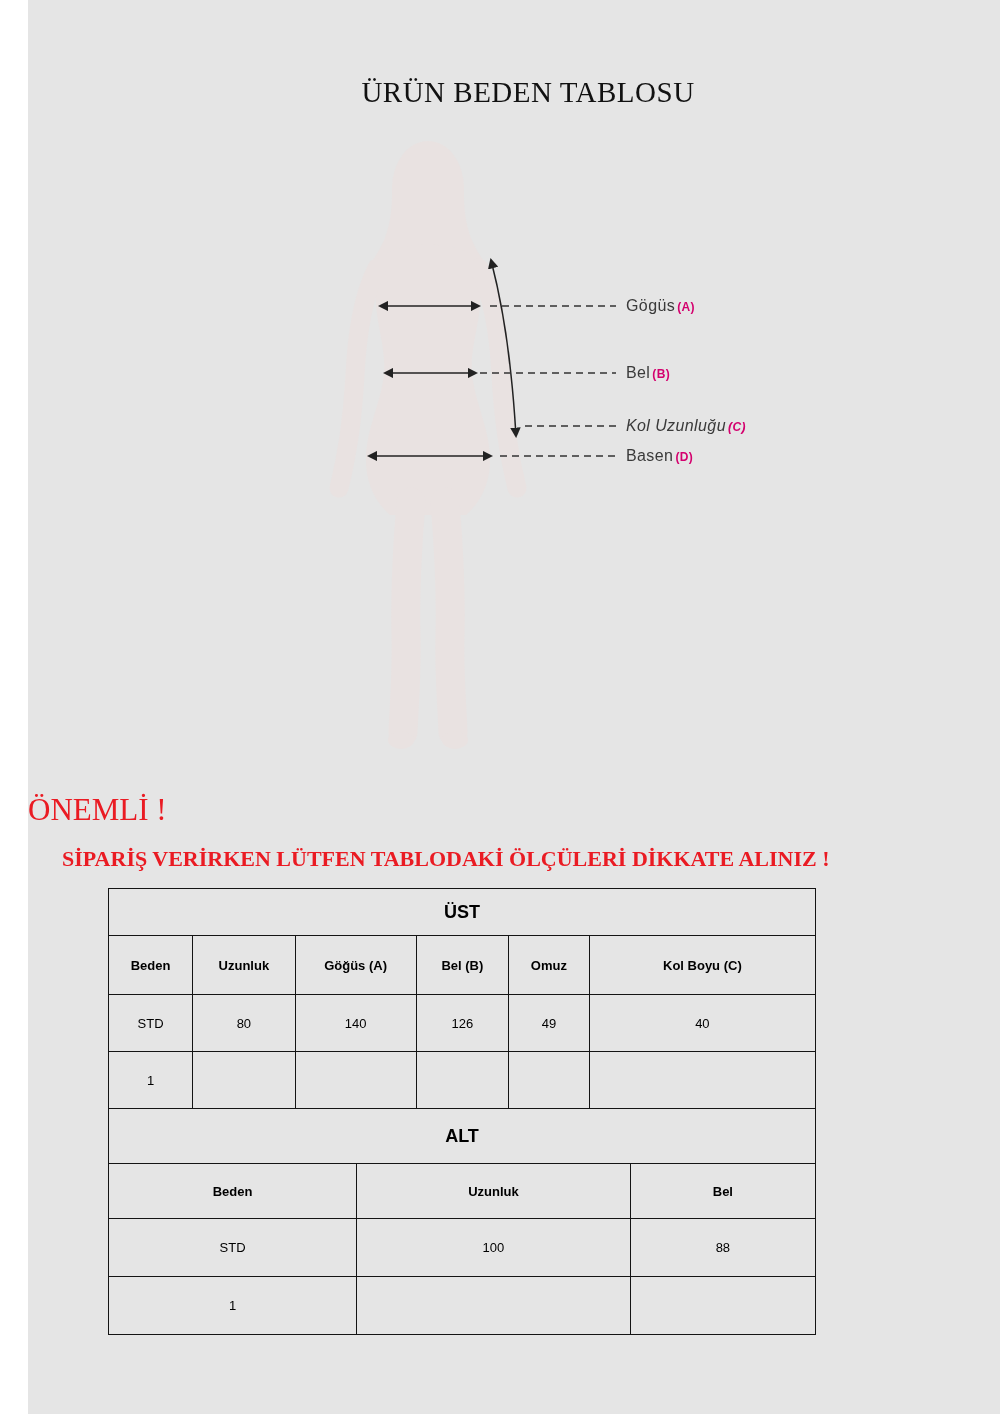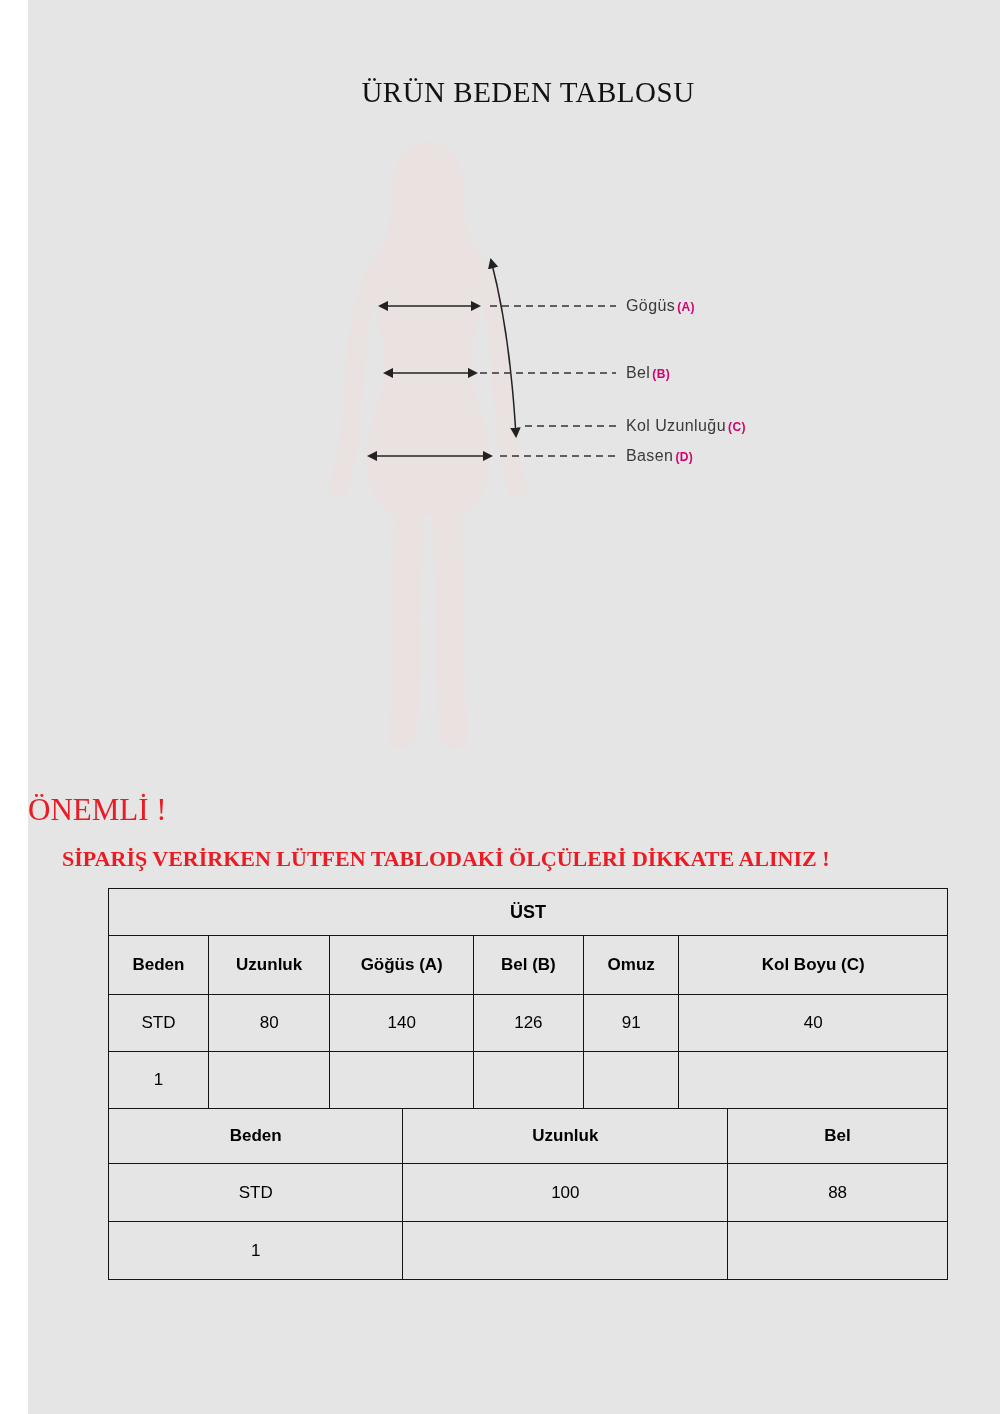--- a/index.html
+++ b/index.html
@@ -40,21 +40,21 @@
     white-space: nowrap;
   }
   .measure-label .marker {
     font-size: 12px;
     font-weight: bold;
     color: #d4006e;
     margin-left: 2px;
   }
   .lbl-gogus { top: 176px; }
   .lbl-bel   { top: 243px; }
-  .lbl-kol   { top: 296px; }
+  .lbl-kol   { top: 296px; font-style: italic; }
   .lbl-basen { top: 326px; }
 
   .important-heading {
     position: absolute;
     top: 792px; left: 0;
     width: 100%;
     text-align: left;
     font-family: "Liberation Serif", serif;
     font-weight: normal;
     font-size: 31px;
@@ -67,32 +67,32 @@
     text-align: left;
     font-family: "Liberation Serif", serif;
     font-weight: bold;
     font-size: 22px;
     color: #ea1b23;
     padding-left: 34px;
   }
   .tables-wrap {
     position: absolute;
     top: 888px; left: 80px;
-    width: 840px;
+    width: 708px;
   }
   table {
     border-collapse: collapse;
     width: 100%;
     table-layout: fixed;
   }
   td {
     border: 1px solid #141414;
     text-align: center;
     vertical-align: middle;
-    font-size: 17px;
+    font-size: 13px;
     color: #000000;
     padding: 0 4px;
     overflow: hidden;
   }
   .section-title td { font-weight: bold; font-size: 18px; height: 47px; }
   .ust tr.head td   { font-weight: bold; height: 59px; }
   .ust tr.data td   { height: 57px; }
   .alt .section-title td { height: 55px; }
   .alt tr.head td   { font-weight: bold; height: 55px; }
   .alt tr.data td   { height: 58px; }
@@ -193,41 +193,44 @@
         <td>Göğüs (A)</td>
         <td>Bel (B)</td>
         <td>Omuz</td>
         <td>Kol Boyu (C)</td>
       </tr>
       <tr class="data">
         <td>STD</td>
         <td>80</td>
         <td>140</td>
         <td>126</td>
-        <td>91</td>
+        <td>49</td>
         <td>40</td>
       </tr>
       <tr class="data">
         <td>1</td>
         <td></td>
         <td></td>
         <td></td>
         <td></td>
         <td></td>
       </tr>
     </tbody>
       </table>
 
     <table class="alt">
       <colgroup>
         <col style="width:35.1%">
           <col style="width:38.7%">
           <col style="width:26.2%">
       </colgroup>
       <tbody>
+          <tr class="section-title">
+        <td colspan="3">ALT</td>
+      </tr>
       <tr class="head">
         <td>Beden</td>
         <td>Uzunluk</td>
         <td>Bel</td>
       </tr>
       <tr class="data">
         <td>STD</td>
         <td>100</td>
         <td>88</td>
       </tr>

